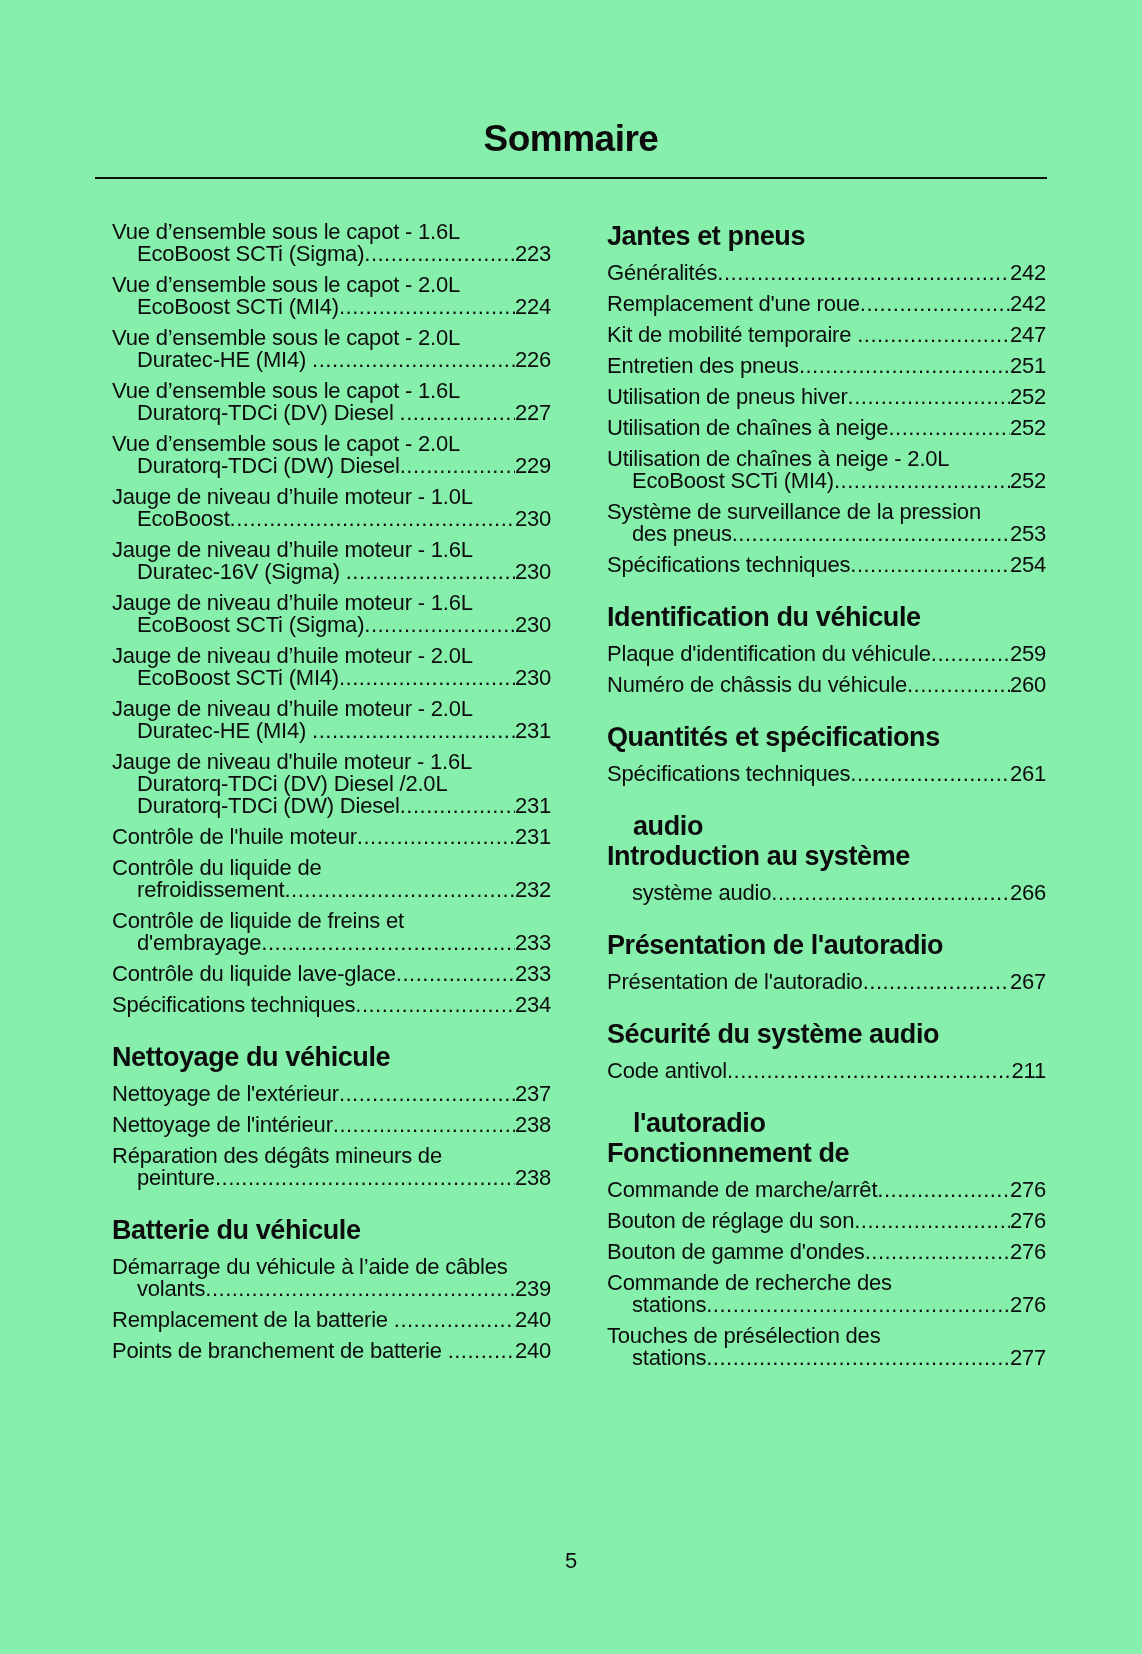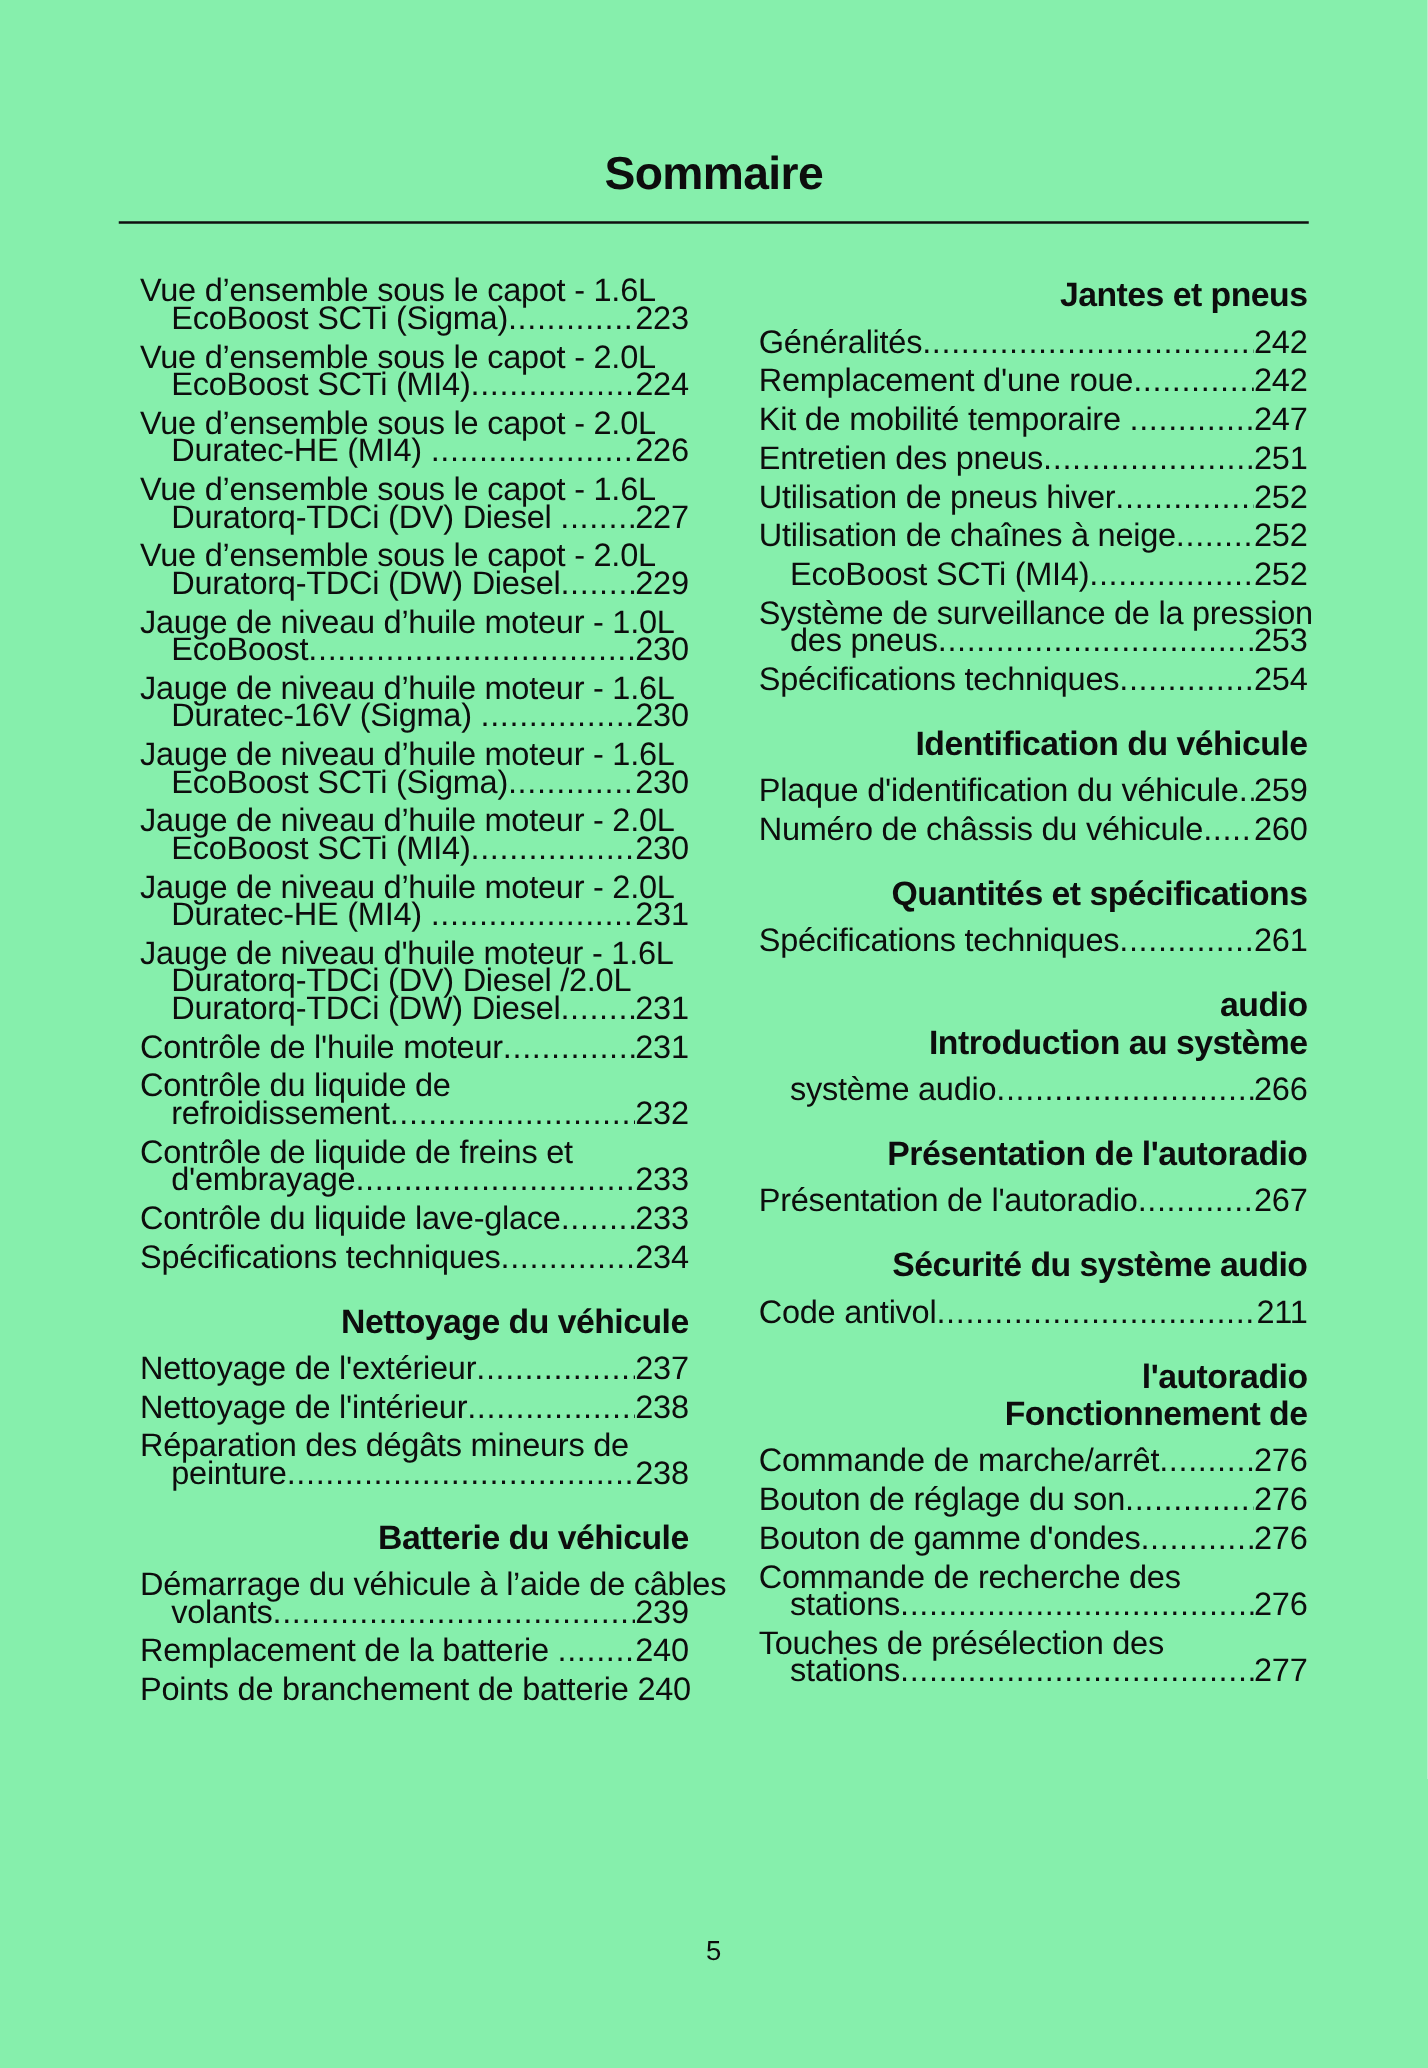--- a/index.html
+++ b/index.html
@@ -30,27 +30,26 @@
     justify-content: space-between;
     padding: 42px 96px 0 112px;
   }
   .col { width: 439px; }
   .sec-heading {
     font-size: 27px;
     font-weight: bold;
     line-height: 30px;
     letter-spacing: -0.4px;
     margin: 26px 0 11px 0;
-    text-align: right;
   }
   .col > .sec-heading:first-child { margin-top: 0; }
   .h-line { white-space: pre; }
   .h-line.cont { padding-left: 26px; }
   .entry {
-    font-size: 26px;
+    font-size: 22px;
     letter-spacing: -0.2px;
     margin-bottom: 9px;
   }
   .entry .line {
     line-height: 22px;
     white-space: pre;
   }
   .entry .line.cont { padding-left: 25px; }
   .entry .line.last {
     display: flex;
@@ -300,20 +299,21 @@
           </div>
         </div>
         <div class="entry">
           <div class="line last">
             <span class="txt">Utilisation de chaînes à neige</span>
             <span class="leader">................................................................................................................................................................</span>
             <span class="pg">252</span>
           </div>
         </div>
         <div class="entry">
+          <div class="line">Utilisation de chaînes à neige - 2.0L</div>
           <div class="line cont last">
             <span class="txt">EcoBoost SCTi (MI4)</span>
             <span class="leader">................................................................................................................................................................</span>
             <span class="pg">252</span>
           </div>
         </div>
         <div class="entry">
           <div class="line">Système de surveillance de la pression</div>
           <div class="line cont last">
             <span class="txt">des pneus</span>

